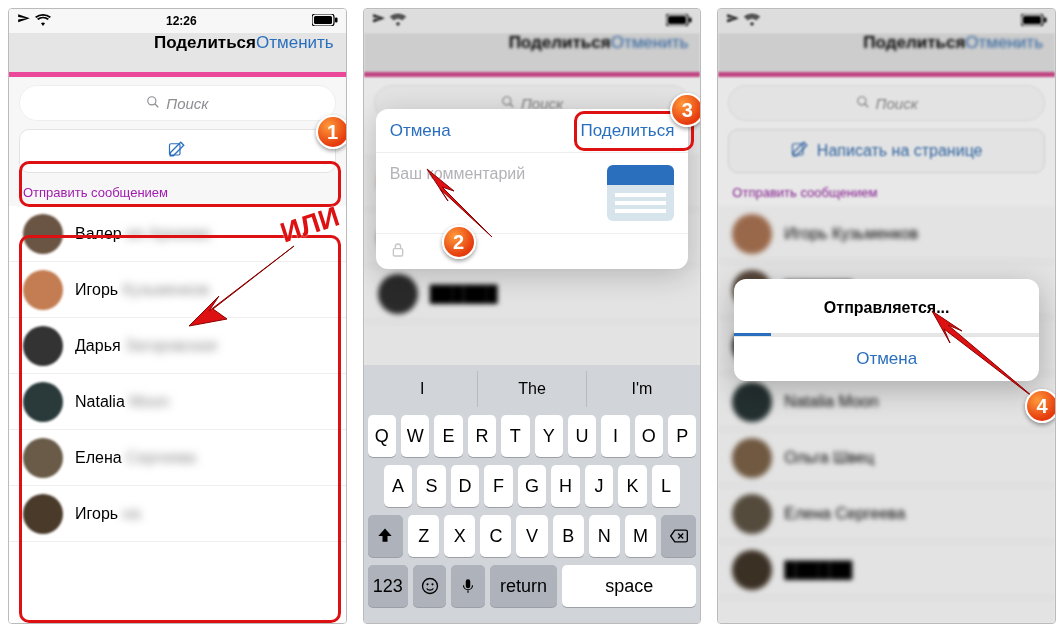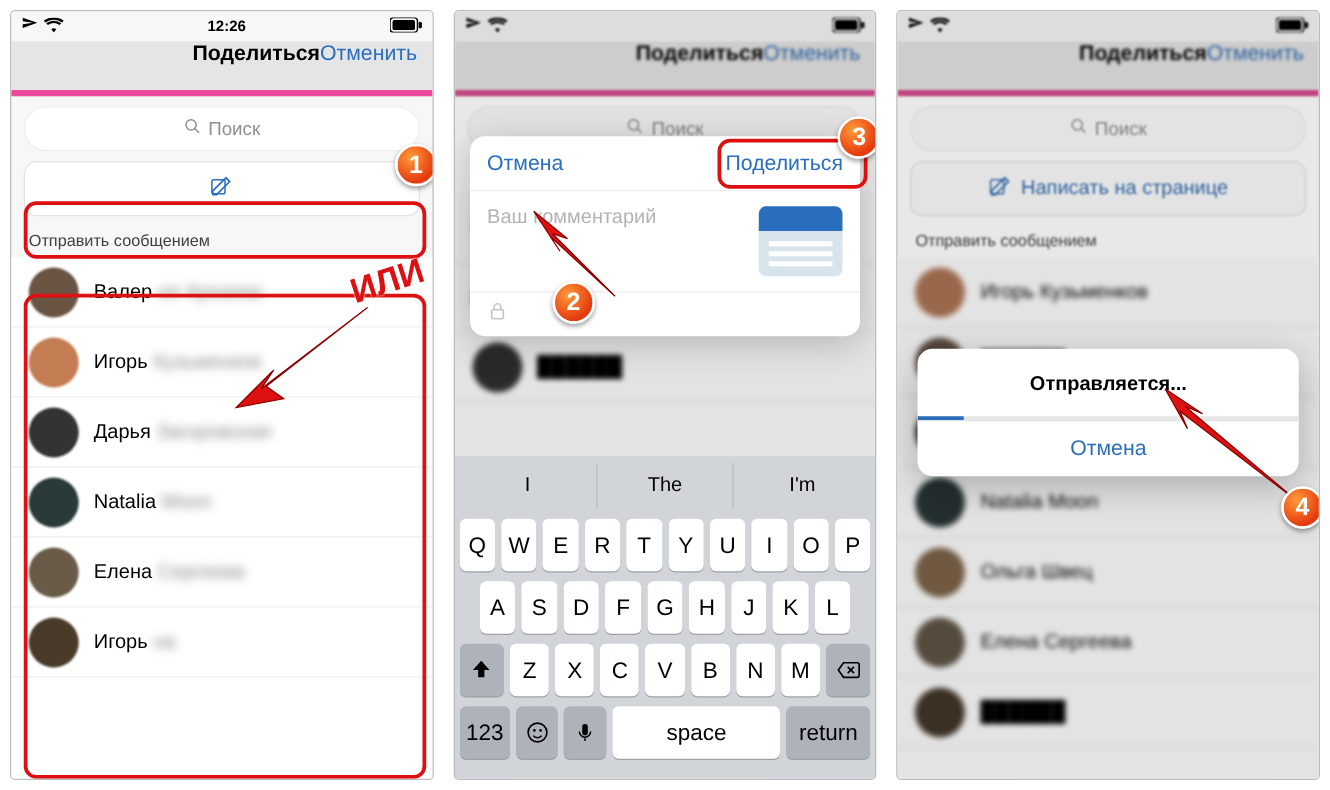--- a/index.html
+++ b/index.html
@@ -20,28 +20,28 @@
     height: 44px; background: #e5e5e5; border-bottom: 5px solid #ec4899;
     display: flex; align-items: flex-start; justify-content: flex-end; padding: 0 12px; gap: 12px;
   }
   .nav-title { font-weight: 600; font-size: 17px; color: #000; margin-right: auto; margin-left: auto;}
   .nav-row { display:flex; width:100%; align-items:center; }
   .nav-spacer{flex:1}
   .nav-link { color: #2a6fbd; font-size: 17px; }
   .search {
     margin: 8px 10px; background: #fff; border-radius: 18px; height: 36px;
     display: flex; align-items: center; justify-content: center; gap: 6px;
-    color: #8e8e93; font-size: 15px; border:1px solid #eee;
+    color: #8e8e93; font-size: 15px; border:1px solid #eee;font-style:italic;
   }
   .write-wall {
     margin: 0 10px 8px; background: #fff; border-radius: 10px; height: 44px;
     display: flex; align-items: center; justify-content: center; gap: 8px;
     color: #2a6fbd; font-size: 16px; border:1px solid #e3e3e3;
   }
-  .section-label { font-size: 13px; color: #404040; padding: 4px 14px 6px; }
+  .section-label { font-size: 13px; color: #a21caf; padding: 4px 14px 6px; }
   .contacts { flex: 1; overflow: hidden; background: #fff; }
   .contact-row {
     height: 56px; display: flex; align-items: center; gap: 12px; padding: 0 14px;
     border-bottom: 1px solid #eee;
   }
   .avatar {
     width: 40px; height: 40px; border-radius: 50%; background: #888;
     filter: blur(1px);
   }
   .contact-name { font-size: 16px; color: #000; }
@@ -360,22 +360,22 @@
               <circle cx="15" cy="10" r="1.3" fill="#000"></circle>
               <path d="M8 15c1 1.5 2.5 2 4 2s3-.5 4-2" fill="none" stroke="#000" stroke-width="1.6"></path>
             </svg>
       </div>
       <div class="key fn" style="flex:1">
         <svg width="18" height="18" viewBox="0 0 24 24">
               <rect x="9" y="3" width="6" height="12" rx="3" fill="#000"></rect>
               <path d="M6 11a6 6 0 0012 0M12 18v3" stroke="#000" stroke-width="1.6" fill="none"></path>
             </svg>
       </div>
+      <div class="key fn" style="flex:2">return</div>
       <div class="key space">space</div>
-      <div class="key fn" style="flex:2">return</div>
     </div>
   </div>
 
   <div class="redbox" style="left:210px; top:102px; width:120px; height:40px;"></div>
   <div class="circle-note" style="right:-4px; top:84px;">3</div>
   <div class="circle-note" style="left:78px; top:216px;">2</div>
   <div class="arrow" style="left:58px; top:158px;">
     <svg width="90" height="80">
           <path d="M70 70 L20 20 L32 24 L5 2 L26 34 L18 22 Z"></path>
         </svg>

